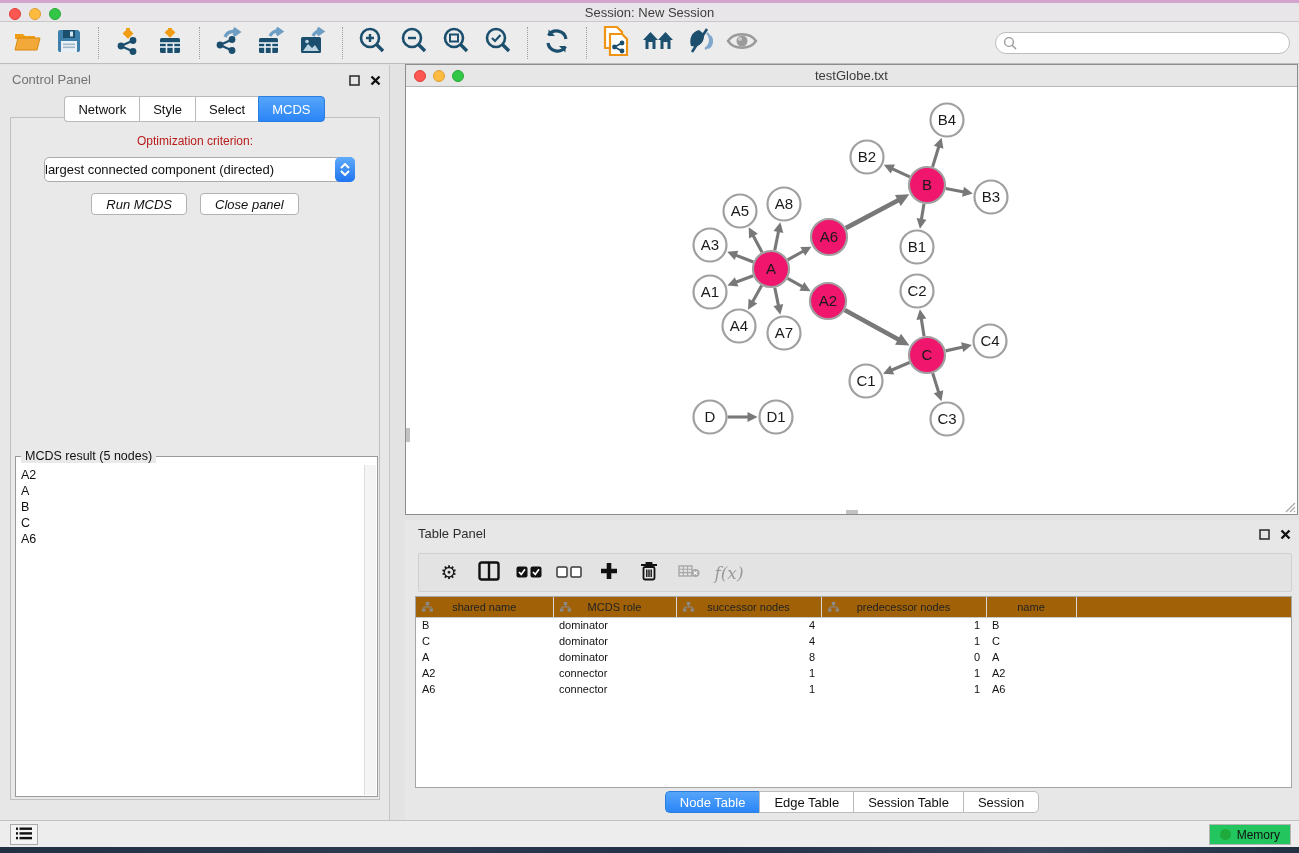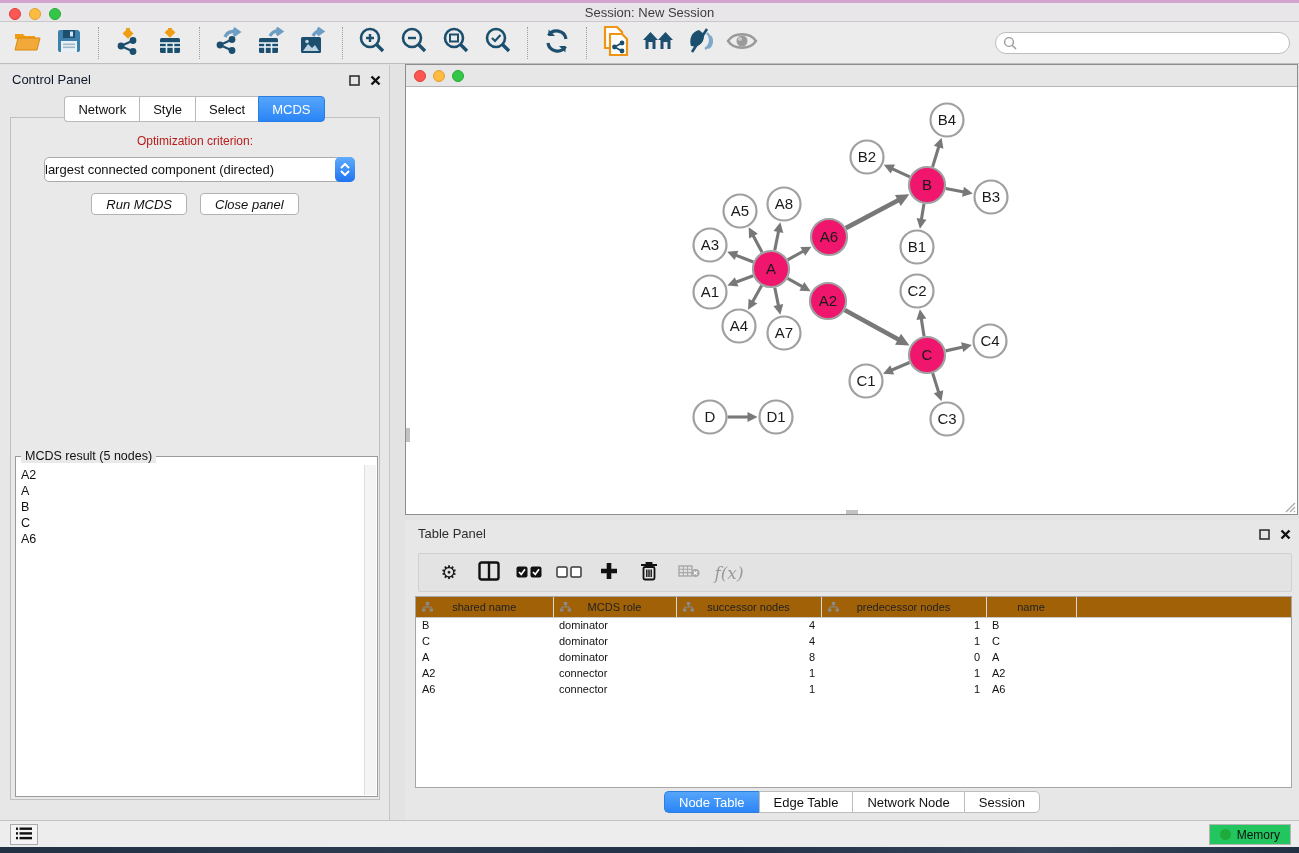--- a/index.html
+++ b/index.html
@@ -27,21 +27,21 @@
   .tbtn { width:42px; height:34px; display:flex; align-items:center; justify-content:center; }
   .search-wrap { position:absolute; right:9px; top:10px; }
   .search-input { width:295px; height:22px; border:1px solid #bdbdbd; border-radius:11px;
                   background:#fff; padding:0 8px 0 26px; font-size:12px; outline:none; }
   .search-icon { position:absolute; left:8px; top:4px; }
 
   
   .control-panel { position:absolute; top:65px; left:0; width:390px; height:755px; background:#e7e7e7;
                    border-right:1px solid #c6c6c6; }
   .cp-header { position:absolute; top:0; left:0; right:0; height:28px; }
-  .cp-title { position:absolute; left:12px; top:7px; font-size:13px; color:#0f172a; }
+  .cp-title { position:absolute; left:12px; top:7px; font-size:13px; color:#737373; }
   .panel-icons { position:absolute; right:8px; top:7px; display:flex; gap:10px; align-items:center; }
   .cp-tabs { position:absolute; top:31px; left:0; right:0; display:flex; justify-content:center; z-index:2; }
   .tab { height:21px; padding:12px 13px; background:#fff; border:1px solid #b9b9b9; border-right:none;
          font-size:13px; color:#111; display:flex; align-items:center; }
   .tab:first-child { border-top-left-radius:4px; border-bottom-left-radius:4px; }
   .tab:last-child { border-right:1px solid #b9b9b9; border-top-right-radius:4px; border-bottom-right-radius:4px; }
   .tab.selected { background:linear-gradient(#55a5fa,#2b85f7); color:#fff; border-color:#2b7de0; }
   .cp-box { position:absolute; top:52px; left:10px; right:9px; bottom:20px; background:#e9e9e9;
             border:1px solid #c0c0c0; }
   .opt-label { position:absolute; top:16px; left:0; right:0; text-align:center; font-size:12px; color:#b91c1c; }
@@ -378,20 +378,21 @@
     </div>
   </div>
 
   <div class="net-window">
     <div class="net-titlebar">
       <div class="net-lights">
         <div class="light red"></div>
         <div class="light yellow"></div>
         <div class="light green"></div>
       </div>
+      <div class="title">testGlobe.txt</div>
     </div>
     <div class="net-canvas">
       <svg width="891" height="428" viewBox="0 0 891 428">
           <line x1="356.04383184744285" y1="165.24329829521568" x2="346.96287495764847" y2="148.25312088850364" stroke="#787878" stroke-width="3.1"></line>
           <polygon points="342.7204795169635,140.3157358704479 351.8439105722,146.7781662012404 343.0245938854714,151.4919389131126" fill="#787878"></polygon>
           <line x1="368.7262065676255" y1="163.36896716187252" x2="372.60680628369994" y2="143.96596858150028" stroke="#787878" stroke-width="3.1"></line>
           <polygon points="374.3718514999436,135.14074250028202 377.31359352701634,145.92712993288214 367.50778677010715,143.96596858150028" fill="#787878"></polygon>
           <line x1="347.3192469177497" y1="175.04363813157366" x2="329.59056367167807" y2="168.06841849377497" stroke="#787878" stroke-width="3.1"></line>
           <polygon points="321.2154701064016,164.77329971399408 332.3517511676981,163.7817130441526 328.69050807905273,173.08737256112644" fill="#787878"></polygon>
           <line x1="347.22175155851795" y1="188.70327400252603" x2="329.7316753758293" y2="195.29789289108075" stroke="#787878" stroke-width="3.1"></line>
@@ -645,21 +646,21 @@
               <td class="ar">1</td>
               <td class="al">A6</td>
               <td></td>
             </tr>
           </tbody>
       </table>
     </div>
     <div class="tp-tabs">
       <div class="tp-tab selected">Node Table</div>
       <div class="tp-tab">Edge Table</div>
-      <div class="tp-tab">Network Node</div>
+      <div class="tp-tab">Session Table</div>
       <div class="tp-tab">Session</div>
     </div>
   </div>
 
   <div class="statusbar">
     <div class="sb-left-btn">
       <span>
         <svg width="16" height="13" viewBox="0 0 16 13">
             <g fill="#111">
               <rect x="0" y="0.5" width="2" height="2.4"></rect>

